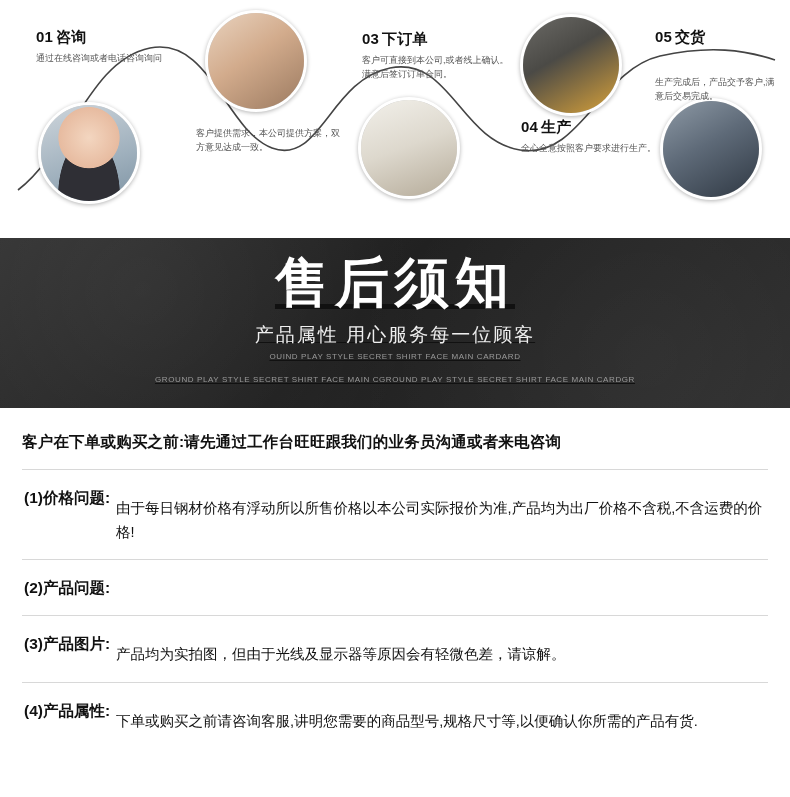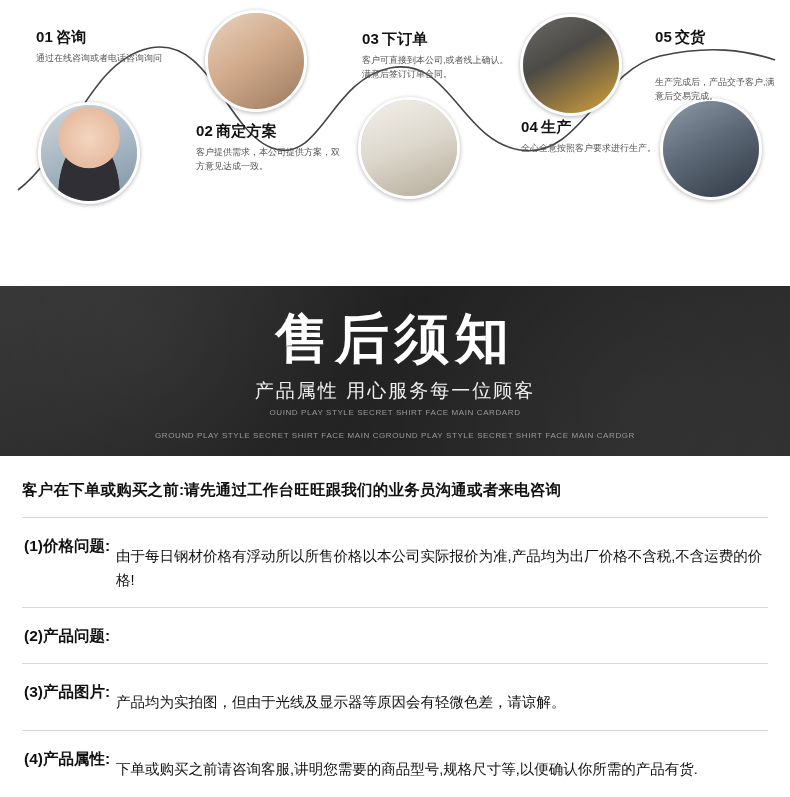--- a/index.html
+++ b/index.html
@@ -12,21 +12,21 @@
     height: 797px;
     font-family: "Liberation Sans", sans-serif;
     color: #111;
     overflow: hidden;
   }
 
   
   .flow {
     position: relative;
     width: 790px;
-    height: 286px;
+    height: 238px;
     background: #ffffff;
     overflow: hidden;
   }
   .flow-curve {
     position: absolute;
     left: 0;
     top: 0;
     width: 790px;
     height: 238px;
     pointer-events: none;
@@ -83,21 +83,22 @@
     content: "";
     position: absolute;
     left: 0; top: 0; right: 0; bottom: 0;
     background:
       radial-gradient(circle at 18% 30%, rgba(255,255,255,0.05), transparent 42%),
       radial-gradient(circle at 82% 70%, rgba(255,255,255,0.04), transparent 45%),
       linear-gradient(135deg, #333333 0%, #202020 45%, #2e2e2e 100%);
   }
   .banner-inner {
     position: relative;
-    padding-top: 24px;
+    padding-top: 16px;
+    text-decoration: underline;
   }
   .banner-title {
     font-family: "DejaVu Sans", sans-serif;
     font-size: 54px;
     font-weight: bold;
     color: #ffffff;
     letter-spacing: 6px;
     line-height: 1.08;
   }
   .banner-sub {
@@ -178,23 +179,20 @@
       <div class="node-desc" style="width:132px;">通过在线咨询或者电话咨询询问</div>
     </div>
   </div>
 
   <div class="node">
     <div class="node-circle" style="left:205px; top:10px; width:96px; height:96px;">
       <div class="ph" style="background:
           linear-gradient(145deg,#e9d3bf 0%,#d2ab8c 45%,#9b7a60 100%);"></div>
     </div>
     <div class="node-text" style="left:196px; top:122px; width:150px;">
-      <div class="node-title">
-        <span class="num">02</span><span>商定方案</span>
-      </div>
       <div class="node-desc" style="width:146px;">客户提供需求，本公司提供方案，双方意见达成一致。</div>
     </div>
   </div>
 
   <div class="node">
     <div class="node-circle" style="left:358px; top:97px; width:96px; height:96px;">
       <div class="ph" style="background:
           linear-gradient(160deg,#f2f0ea 0%,#ddd8cd 48%,#b5ab99 100%);"></div>
     </div>
     <div class="node-text" style="left:362px; top:30px; width:160px;">

